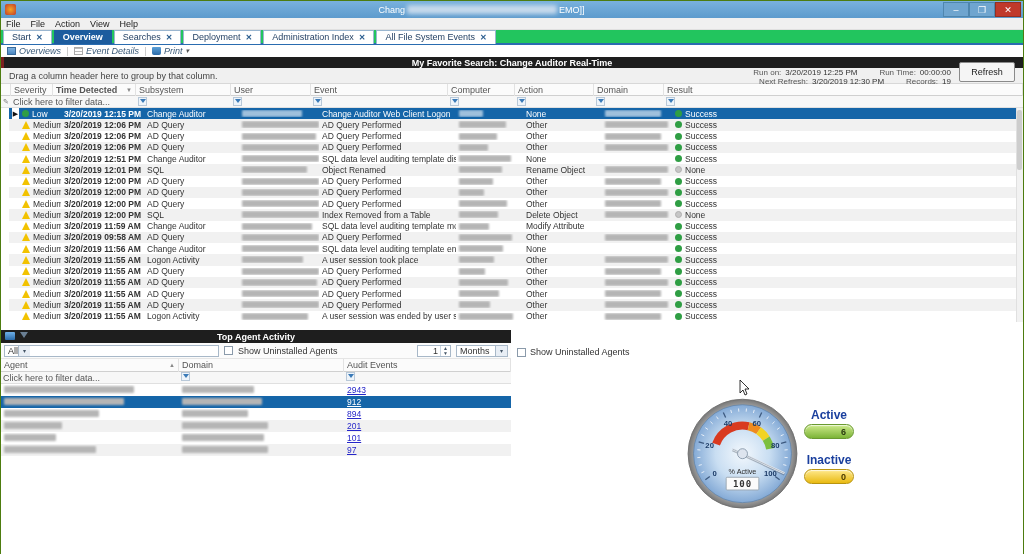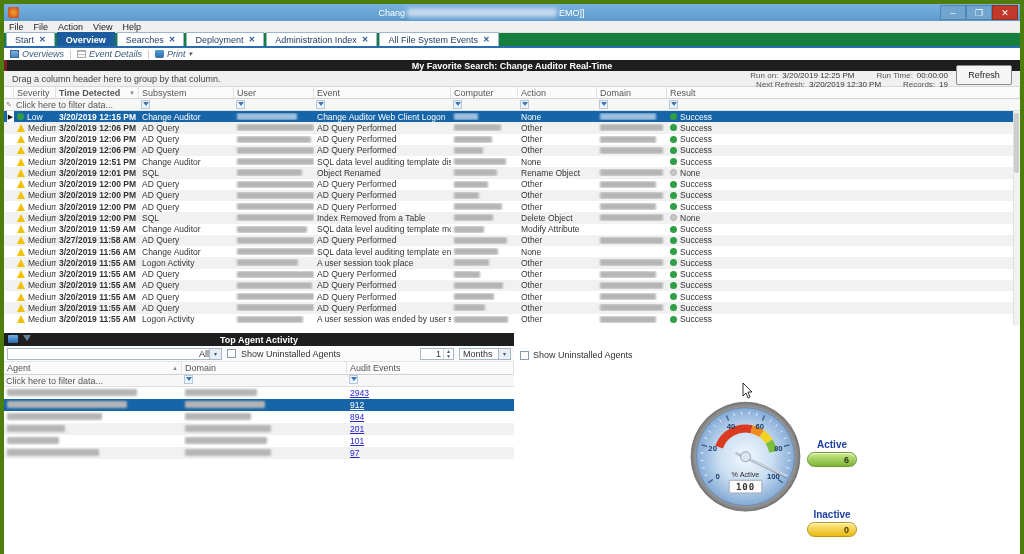--- a/index.html
+++ b/index.html
@@ -1,35 +1,35 @@
 <!DOCTYPE html>
 <html><head>
 <meta charset="utf-8">
 <style>
   * { margin:0; padding:0; box-sizing:border-box; }
   html,body { width:1024px; height:554px; overflow:hidden; background:#e8e8e8;
               font-family:"Liberation Sans", sans-serif; font-size:9px; color:#333; }
-  .win { position:relative; width:1024px; height:554px; background:#fff; border:4px solid #4d7c0f; }
+  .win { position:relative; width:1024px; height:554px; background:#fff; border:1px solid #4d7c0f; }
 
   
   .titlebar { height:17px; background:linear-gradient(#79b1dd,#5d9bcd); display:flex; align-items:center; color:#fff; }
   .app-icon { width:11px; height:11px; margin:0 4px; background:radial-gradient(#f5a623,#c0392b); border-radius:2px; }
   .title-text { flex:1; text-align:center; font-size:9px; display:flex; justify-content:center; align-items:center; gap:2px; }
   .title-blur { display:inline-block; width:150px; height:9px; background:#c6d9ec; border-radius:2px; filter:blur(2px); }
   .capbtns { display:flex; height:15px; margin-right:2px; }
   .capbtn { width:26px; height:15px; display:flex; align-items:center; justify-content:center;
             font-size:9px; color:#fff; background:#6fa5cf; border:1px solid #4f86ae; }
   .capbtn.close { background:#c0392b; border-color:#922f23; }
 
   
   .menubar { height:12px; background:#f0f0f0; display:flex; align-items:center; gap:10px; padding-left:5px; color:#222; border-bottom:1px solid #e0e0e0;}
   .menu-item { cursor:default; }
 
   
-  .tabbar { height:15px; background:#15803d; display:flex; align-items:flex-end; padding-left:2px; border-bottom:2px solid #2a6cb0; }
+  .tabbar { height:15px; background:#22c55e; display:flex; align-items:center; padding-left:2px; border-bottom:2px solid #2a6cb0; }
   .tab { height:14px; display:flex; align-items:center; gap:5px; padding:0 8px; border:1px solid #9ab6d0;
          border-bottom:none; margin-right:2px; background:#fff; color:#1c3a5e; }
   .tab.active { background:#1c5c9e; color:#fff; border-color:#1c5c9e; font-weight:bold; }
   .tab .tab-close { color:#2a5d8f; font-size:8px; font-weight:bold; }
 
   
   .toolbar { height:12px; background:#fff; display:flex; align-items:center; gap:6px; padding-left:6px; color:#3a5a78; }
   .tbtn { display:flex; align-items:center; gap:3px;font-style:italic; }
   .tb-sep { width:1px; height:9px; background:#ccc; }
   .mini-ic { display:inline-block; width:9px; height:8px; }
@@ -57,21 +57,21 @@
   .gridhead > div { border-right:1px solid #e2e2e2; height:12px; display:flex; align-items:center; padding-left:3px; overflow:hidden; white-space:nowrap; }
   .filterrow { height:12px; display:flex; background:#f7f7f7; border-bottom:1px solid #e0e0e0; align-items:center; color:#555; }
   .filterrow > div { height:12px; display:flex; align-items:center; padding-left:2px; overflow:hidden; white-space:nowrap; }
   .c-ind{width:10px; flex:none;} .c-sev{width:42px; flex:none;} .c-time{width:83px; flex:none;font-weight:bold;}
   .c-sub{width:95px; flex:none;} .c-user{width:80px; flex:none;} .c-event{width:137px; flex:none;}
   .c-comp{width:67px; flex:none;} .c-act{width:79px; flex:none;} .c-dom{width:70px; flex:none;} .c-res{flex:1;}
   .c-filtertext{width:125px; flex:none;}
   .funnel { display:inline-block; width:9px; height:9px; border:1px solid #b8c8d8; background:#eef4fa; position:relative; }
   .funnel:before { content:""; position:absolute; left:1px; top:1px; border-left:3px solid transparent; border-right:3px solid transparent; border-top:4px solid #3a7ab8; }
   .sort-ic { margin-left:auto; margin-right:3px; font-size:6px; color:#888; }
-  .rows { height:214px; overflow:hidden; position:relative; }
+  .rows { height:214px; overflow:hidden; position:relative;padding-left:8px; }
   .erow { height:11.26px; display:flex; align-items:center; font-size:8.5px; color:#333; }
   .erow:nth-child(odd) { background:#f1f1f1; }
   .erow.selected { background:#1565a8; color:#fff; }
   .erow > div { overflow:hidden; white-space:nowrap; padding-left:3px; display:flex; align-items:center; gap:3px; }
   .sev-low { width:7px; height:7px; border-radius:50%; background:#2f9e44; flex:none; }
   .sev-med { width:0; height:0; border-left:4.5px solid transparent; border-right:4.5px solid transparent; border-bottom:8px solid #f2c200; flex:none; }
   .blur { display:inline-block; height:7px; border-radius:1px; background:#b5b5b5; filter:blur(1.2px); }
   .erow.selected .blur { background:#9fc0dc; }
   .res-dot { width:7px; height:7px; border-radius:50%; flex:none; }
   .res-success { background:#2f9e44; } .res-none { background:#c6c6c6; border:1px solid #b0b0b0; }
@@ -85,21 +85,21 @@
   
   .panels { display:flex; height:226px; }
   .panel-left { width:512px; border-right:2px solid #fff; position:relative; background:#fff; }
   .panel-right { flex:1; position:relative; background:#fff; }
   .pheader { height:13px; background:#1e1e1e; color:#fff; font-weight:bold; display:flex; align-items:center; justify-content:center; position:relative; }
   .ph-icons { position:absolute; left:4px; top:2px; display:flex; gap:5px; }
   .ph-print { width:10px; height:8px; background:linear-gradient(#6fb0e8,#2a6aa8); border-radius:1px; }
   .ph-funnel { width:0; height:0; border-left:4px solid transparent; border-right:4px solid transparent; border-top:6px solid #6a7f94; }
 
   .agent-controls { height:16px; display:flex; align-items:center; background:#fbfbfb; border-bottom:1px solid #e5e5e5; padding:0 3px; gap:5px; }
-  .dd-all { width:215px; height:12px; border:1px solid #a8b8c8; background:#fff; display:flex; align-items:center; justify-content:flex-end; padding-left:3px; color:#333; }
+  .dd-all { width:215px; height:12px; border:1px solid #a8b8c8; background:#fff; display:flex; align-items:center; justify-content:flex-start; padding-left:3px; color:#333; }
   .dd-arrowbox { width:12px; height:10px; background:#e8eef5; border-left:1px solid #a8b8c8; display:flex; align-items:center; justify-content:center; font-size:6px; color:#456; }
   .cb { width:9px; height:9px; border:1px solid #8a9aaa; background:#fff; flex:none; }
   .spin { margin-left:auto; width:34px; height:12px; border:1px solid #a8b8c8; background:#fff; display:flex; align-items:center; }
   .spin-val { flex:1; text-align:right; padding-right:2px; }
   .spin-btns { width:10px; display:flex; flex-direction:column; font-size:5px; color:#456; line-height:5px; border-left:1px solid #c8d4e0; text-align:center; }
   .dd-months { width:52px; height:12px; border:1px solid #a8b8c8; background:#fff; display:flex; align-items:center; justify-content:space-between; padding-left:3px; }
 
   .agent-head { height:13px; display:flex; background:#fbfbfb; border-bottom:1px solid #d0d0d0; color:#555; align-items:center; }
   .agent-head > div { border-right:1px solid #e2e2e2; height:13px; display:flex; align-items:center; padding-left:3px; }
   .agent-filter { height:12px; display:flex; background:#f7f7f7; border-bottom:1px solid #e0e0e0; align-items:center; color:#555; }
@@ -110,21 +110,21 @@
   .arow.selected { background:#1565a8; }
   .arow > div { padding-left:3px; overflow:hidden; white-space:nowrap; }
   .alink { color:#2626c9; text-decoration:underline; }
   .arow.selected .alink { color:#fff; }
 
   .show-uninst { position:absolute; left:4px; top:17px; display:flex; align-items:center; gap:4px; color:#333; }
 
   
   .gauge-wrap { position:absolute; left:166px; top:62px; width:127px; height:127px; }
   .pill-col { position:absolute; left:286px; top:78px; width:60px; text-align:center; }
-  .pill-label { color:#1a3f9e; font-weight:bold; font-size:10px; margin-bottom:2px;margin-top:28px; }
+  .pill-label { color:#1a3f9e; font-weight:bold; font-size:12px; margin-bottom:2px; }
   .pill { width:50px; height:15px; border-radius:8px; margin:0 auto; display:flex; align-items:center; justify-content:flex-end;
           padding-right:7px; font-weight:bold; color:#2a3a10; border:1px solid #8a9a60; box-shadow:inset 0 1px 1px rgba(255,255,255,.7); }
   .pill.green { background:linear-gradient(#cdea8a,#7cb437); border-color:#6a9a30; }
   .pill.yellow { background:linear-gradient(#ffe98c,#e9ba12); border-color:#b89410; color:#4a3a00; margin-top:2px; }
   .pill-gap { height:14px; }
   .cursor { position:absolute; left:226px; top:50px; }
 </style>
 </head>
 <body>
 
@@ -620,21 +620,21 @@
           <span>Success</span>
         </div>
       </div>
       <div class="erow">
         <div class="c-ind"></div>
         <div class="c-sev">
           <span class="sev-med"></span>
           <span>Medium</span>
         </div>
         <div class="c-time">
-          <span>3/27/2019 11:58 AM</span>
+          <span>3/20/2019 09:58 AM</span>
         </div>
         <div class="c-sub">
           <span>AD Query</span>
         </div>
         <div class="c-user">
           <span class="blur" style="width:107px"></span>
         </div>
         <div class="c-event">
           <span>AD Query Performed</span>
         </div>

